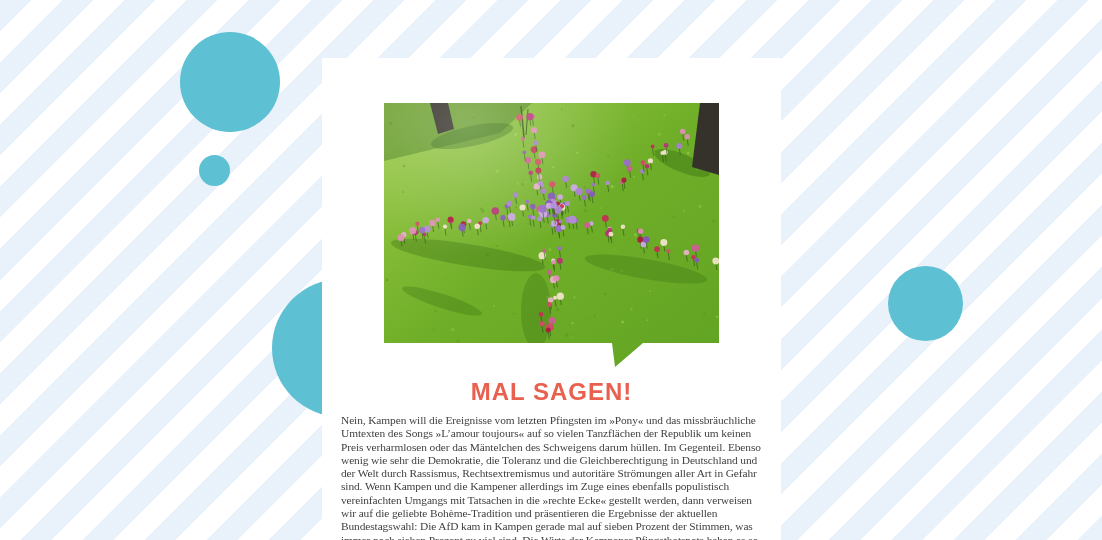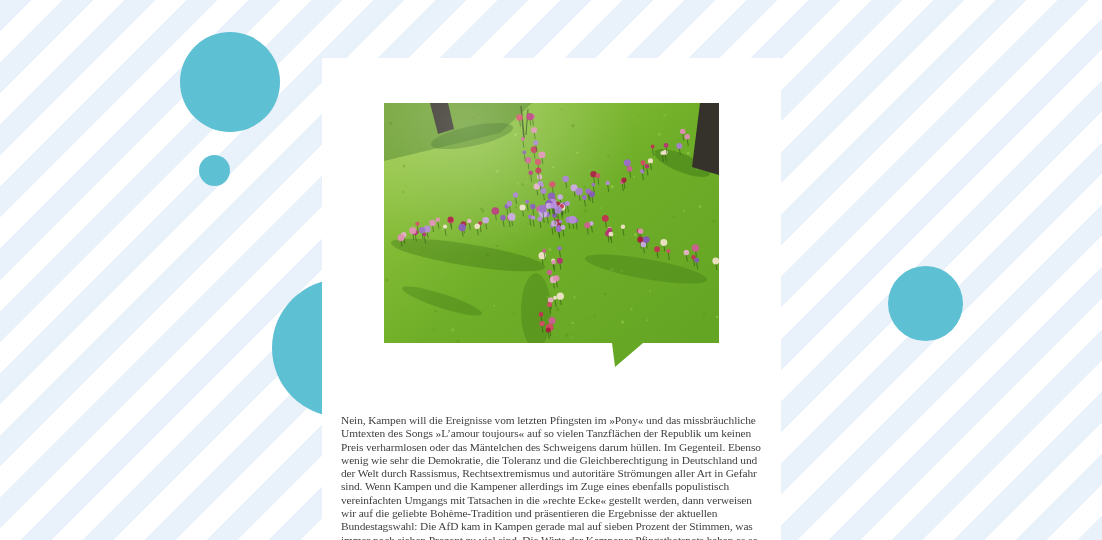--- a/index.html
+++ b/index.html
@@ -455,16 +455,17 @@
             <line x1="168.76951627674285" y1="104.56930524027004" x2="169.76951627674285" y2="111.56930524027004" stroke="#2c5a11" stroke-width="0.9" opacity="0.7"></line>
             <circle cx="168.76951627674285" cy="102.56930524027004" r="2.6205615045502784" fill="#b48ad9" opacity="0.95"></circle>
             <line x1="127.57190728705382" y1="115.88469960597838" x2="128.57190728705382" y2="122.88469960597838" stroke="#2c5a11" stroke-width="0.9" opacity="0.7"></line>
             <circle cx="127.57190728705382" cy="113.88469960597838" r="3.9313747183419765" fill="#c9a8e0" opacity="0.95"></circle>
           </g>
         <rect width="335" height="265" fill="url(#sun)"></rect>
       </g>
     </svg>
   </div>
 
+  <h1 class="headline">MAL SAGEN!</h1>
 
   <p class="bodytext"><span>Nein, Kampen will die Ereignisse vom letzten Pfingsten im »Pony« und das missbräuchliche Umtexten des Songs »L’amour toujours« auf so vielen Tanzflächen der Republik um keinen Preis verharmlosen oder das Mäntelchen des Schweigens darum hüllen. Im Gegenteil. Ebenso wenig wie sehr die Demokratie, die Toleranz und die Gleichberechtigung in Deutschland und der Welt durch Rassismus, Rechtsextremismus und autoritäre Strömungen aller Art in Gefahr sind. Wenn Kampen und die Kampener allerdings im Zuge eines ebenfalls populistisch vereinfachten Umgangs mit Tatsachen in die »rechte Ecke« gestellt werden, dann verweisen wir auf die geliebte Bohème-Tradition und präsentieren die Ergebnisse der aktuellen Bundestagswahl: Die AfD kam in Kampen gerade mal auf sieben Prozent der Stimmen, was immer noch sieben Prozent zu viel sind. Die Wirte der Kampener Pfingsthotspots haben es so formuliert: </span></p>
 
 </main>
 
 </body></html>

